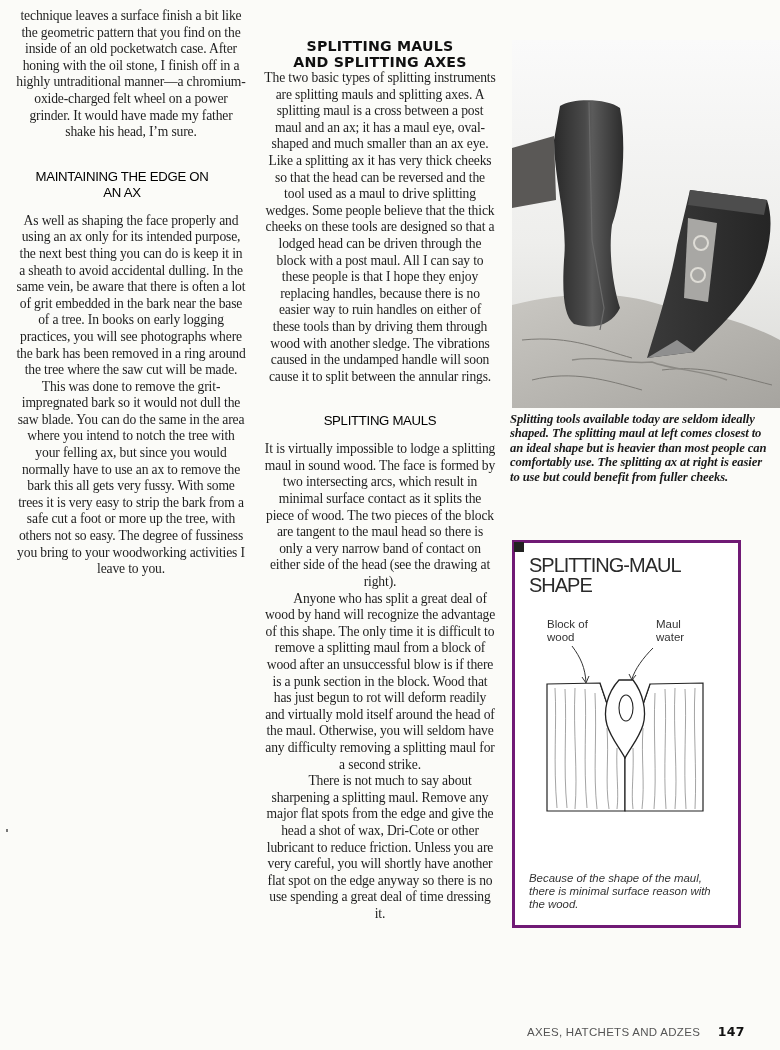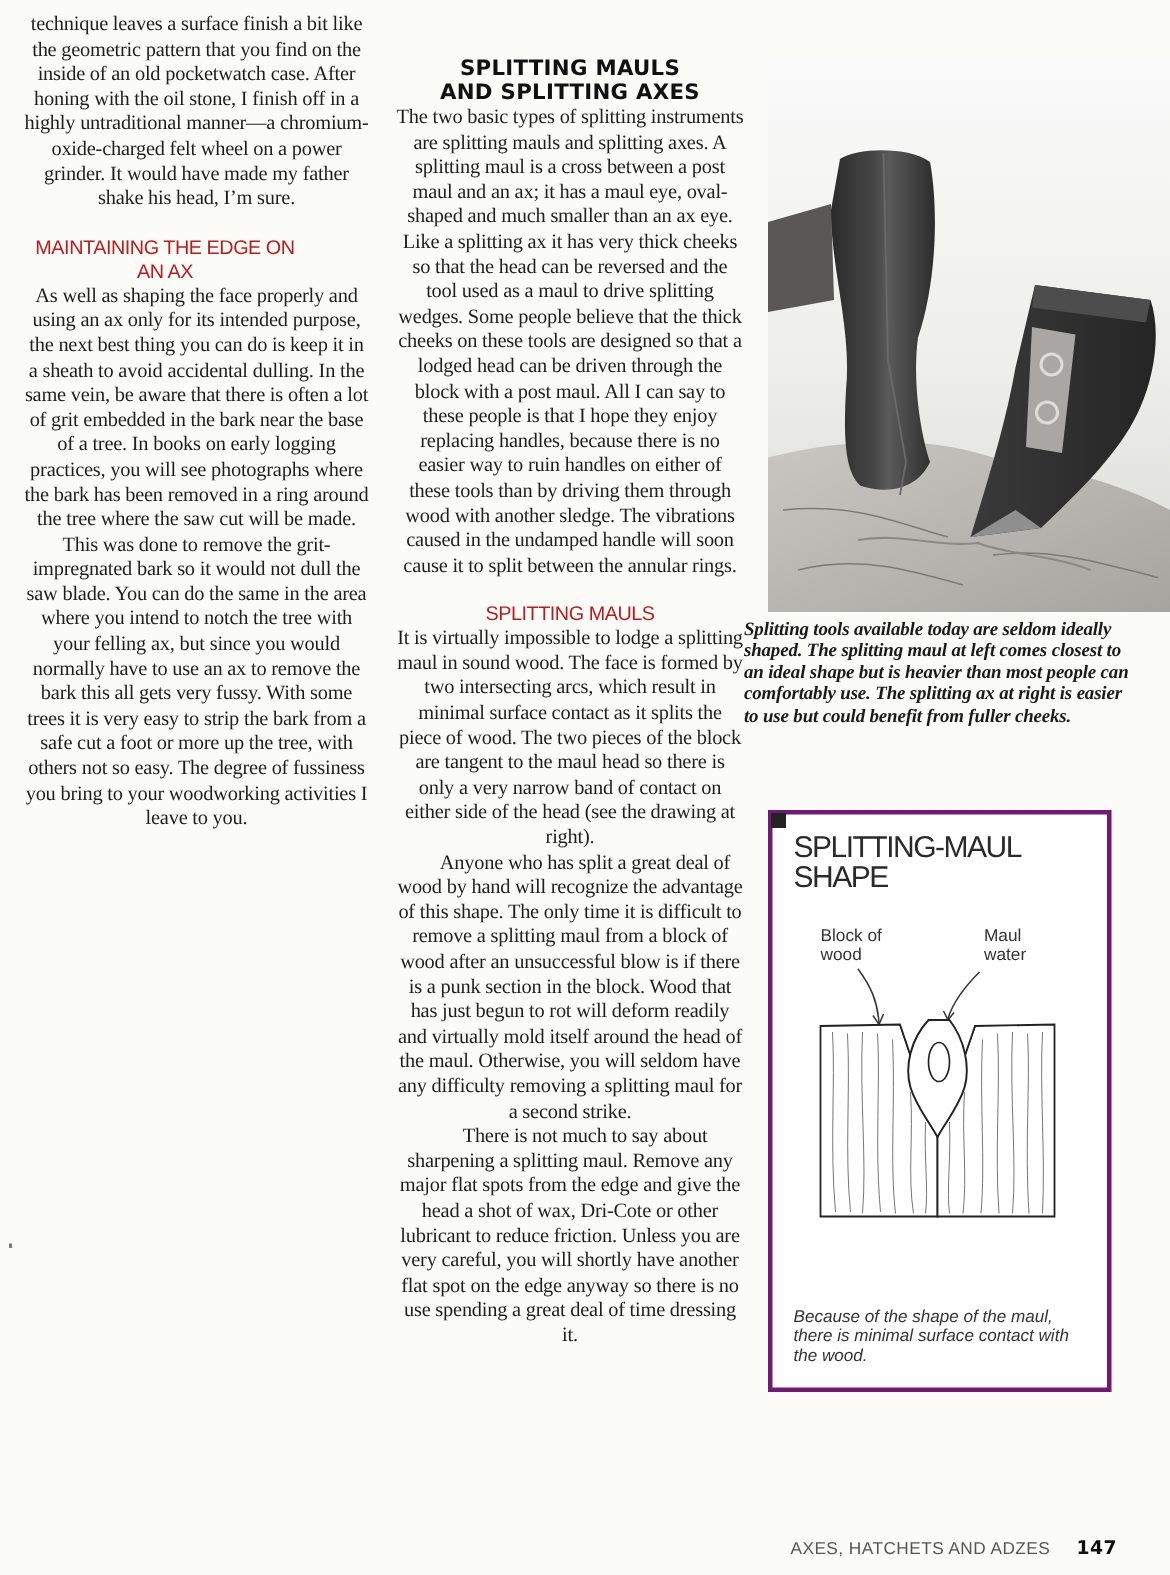--- a/index.html
+++ b/index.html
@@ -4,26 +4,26 @@
 <style>
   html,body{margin:0;padding:0;}
   body{width:780px;height:1050px;background:#fbfbf8;position:relative;overflow:hidden;
        font-family:"Liberation Serif","DejaVu Serif",serif;color:#1e1e1e;}
   .col{position:absolute;font-size:13.6px;line-height:16.6px;letter-spacing:-0.15px;text-align:center;}
   .col p{margin:0;}
   .col p.indent{text-indent:20px;}
   #col1{left:15px;top:8px;width:232px;}
   #col2{left:264px;top:38px;width:232px;}
   .h-sans{font-family:"Liberation Sans","DejaVu Sans",sans-serif;font-size:13.2px;font-weight:normal;
-          letter-spacing:-0.3px;line-height:16px;margin:0;color:#b91c1c;}
+          letter-spacing:-0.3px;line-height:16px;margin:12px;color:#000000;}
   .h-bold{font-family:"DejaVu Sans","Liberation Sans",sans-serif;font-weight:bold;font-size:14.2px;
           line-height:16px;letter-spacing:0.2px;margin:0;color:#111;}
   .gap{height:16px;}
   #photo{position:absolute;left:512px;top:40px;width:268px;height:368px;background:#f2f2f0;overflow:hidden;}
-  #photo-caption{position:absolute;left:496px;top:412px;width:262px;font-size:12.6px;line-height:14.4px;
+  #photo-caption{position:absolute;left:510px;top:412px;width:262px;font-size:12.6px;line-height:14.4px;
           font-style:italic;font-weight:bold;color:#1a1a1a;letter-spacing:-0.1px;}
   #diagram-box{position:absolute;left:512px;top:540px;width:223px;height:382px;border:3px solid #701a75;background:#fff;}
   #diagram-marker{position:absolute;left:-1px;top:-1px;width:10px;height:10px;background:#222;}
   #diagram-title{position:absolute;left:14px;top:12px;font-family:"Liberation Sans","DejaVu Sans",sans-serif;
           font-size:20px;line-height:20px;letter-spacing:-1px;color:#2a2a2a;font-weight:normal;}
   .diag-label{position:absolute;font-family:"Liberation Sans","DejaVu Sans",sans-serif;font-size:11.5px;line-height:13px;color:#333;}
   #label-block{left:32px;top:75px;}
   #label-maul{left:141px;top:75px;}
   #diagram-svg{position:absolute;left:0;top:0;}
   #diagram-caption{position:absolute;left:14px;top:329px;width:200px;font-family:"Liberation Sans","DejaVu Sans",sans-serif;
@@ -143,21 +143,21 @@
       <path d="M102,205 C101,230 104,250 102,266"></path>
       <path d="M118,205 C119,230 116,250 118,266"></path>
       <path d="M128,185 C126,215 130,240 127,266"></path>
       <path d="M140,150 C138,195 142,230 139,266"></path>
       <path d="M150,146 C152,185 148,225 151,266"></path>
       <path d="M160,145 C158,190 163,230 160,266"></path>
       <path d="M170,146 C172,180 168,220 171,266"></path>
       <path d="M180,145 C178,185 182,225 180,266"></path>
     </g>
   </svg>
-  <div id="diagram-caption">Because of the shape of the maul, there is minimal surface contact with the wood.</div>
+  <div id="diagram-caption">Because of the shape of the maul, there is minimal surface reason with the wood.</div>
 </div>
 
 <div id="stray-mark"></div>
 
 <div id="footer">
   <span id="footer-title">AXES, HATCHETS AND ADZES</span>
   <span id="page-number">147</span>
 </div>
 
 </body></html>

